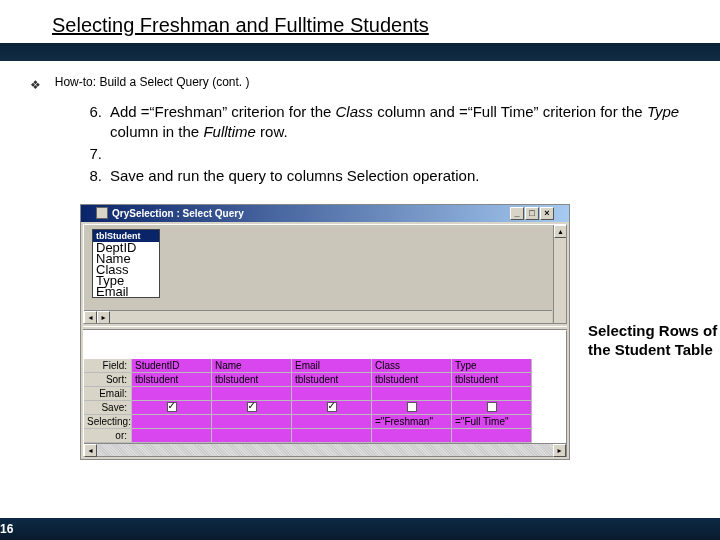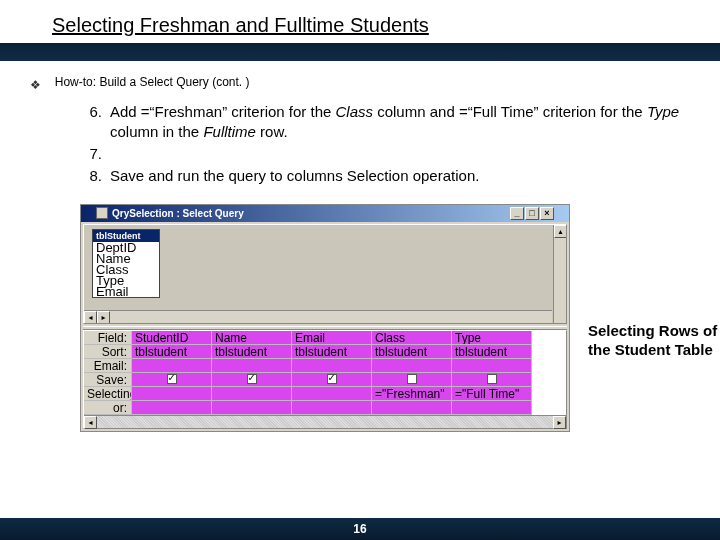--- a/index.html
+++ b/index.html
@@ -24,30 +24,30 @@
   .win-btn { width: 14px; height: 13px; background: #d8d4c8; border: 1px solid #fff; border-right-color:#555; border-bottom-color:#555; margin-left: 1px; display: flex; align-items: center; justify-content: center; font-size: 9px; font-weight: bold; color: #000; }
   .upper-pane { height: 100px; background: #cac6ba; border: 1px solid #888; border-top-color:#fff; border-left-color:#fff; margin: 2px; position: relative; overflow: hidden; }
   .tbl-box { position: absolute; left: 8px; top: 4px; width: 68px; background: #fff; border: 1px solid #444; }
   .tbl-title { background: #0a246a; color: #fff; font-weight: bold; font-size: 9px; padding: 1px 3px; }
   .tbl-fields div { font-size: 13px; padding: 0 3px; line-height: 11px; }
   .upper-scroll-h { position: absolute; bottom: 0; left: 0; right: 14px; height: 13px; background: #d8d4c8; border-top: 1px solid #888; display:flex; }
   .upper-scroll-v { position: absolute; top: 0; right: 0; bottom: 0; width: 13px; background: #d8d4c8; border-left: 1px solid #888; }
   .sb-btn { width: 13px; height: 13px; background: #d8d4c8; border: 1px solid #fff; border-right-color:#555; border-bottom-color:#555; font-size:8px; display:flex;align-items:center;justify-content:center; }
   .splitter { height: 4px; background: #d8d4c8; border-top: 1px solid #fff; border-bottom: 1px solid #888; margin: 0 2px; }
   .lower-pane { background: #fff; border: 1px solid #888; border-top-color:#fff; border-left-color:#fff; margin: 0 2px 2px 2px; }
-  .grid { display: grid; grid-template-columns: 48px repeat(5, 80px); font-size: 12px; }
+  .grid { display: grid; grid-template-columns: 48px repeat(5, 80px); font-size: 10px; margin-top: 28px; }
   .grid > div { border-right: 1px solid #bbb; border-bottom: 1px solid #bbb; padding: 1px 3px; height: 14px; line-height: 12px; overflow: hidden; white-space: nowrap; }
   .grid .hdr { background: #d8d4c8; text-align: right; padding-right: 4px; }
   .grid .cell { background: #d946ef; }
   .chk { display: inline-block; width: 10px; height: 10px; border: 1px solid #555; background:#fff; position: relative; }
   .chk.on::after { content: "✓"; position: absolute; top: -3px; left: 0px; font-size: 10px; }
   .center-cell { text-align: center; }
   .lower-scroll { height: 13px; background: #d8d4c8; border-top: 1px solid #888; display:flex; }
   .lower-scroll .track { flex:1; background: repeating-linear-gradient(45deg,#ddd,#ddd 1px,#ccc 1px,#ccc 2px); }
-  .footer { position: absolute; bottom: 0; left: 0; right: 0; height: 22px; background: linear-gradient(#0d2a44,#081b2e); color: #fff; font-size: 12px; font-weight: bold; display: flex; align-items: center; justify-content: center; }
+  .footer { position: absolute; bottom: 0; left: 0; right: 0; height: 22px; background: linear-gradient(#0d2a44,#081b2e); color: #fff; font-size: 12px; font-weight: bold; display: flex; align-items: center; justify-content: flex-start; }
 </style>
 </head>
 <body>
 
 <div class="title-area">
   <div class="title">Selecting Freshman and Fulltime Students</div>
 </div>
 <div class="title-underline"></div>
 
 <div class="content">

